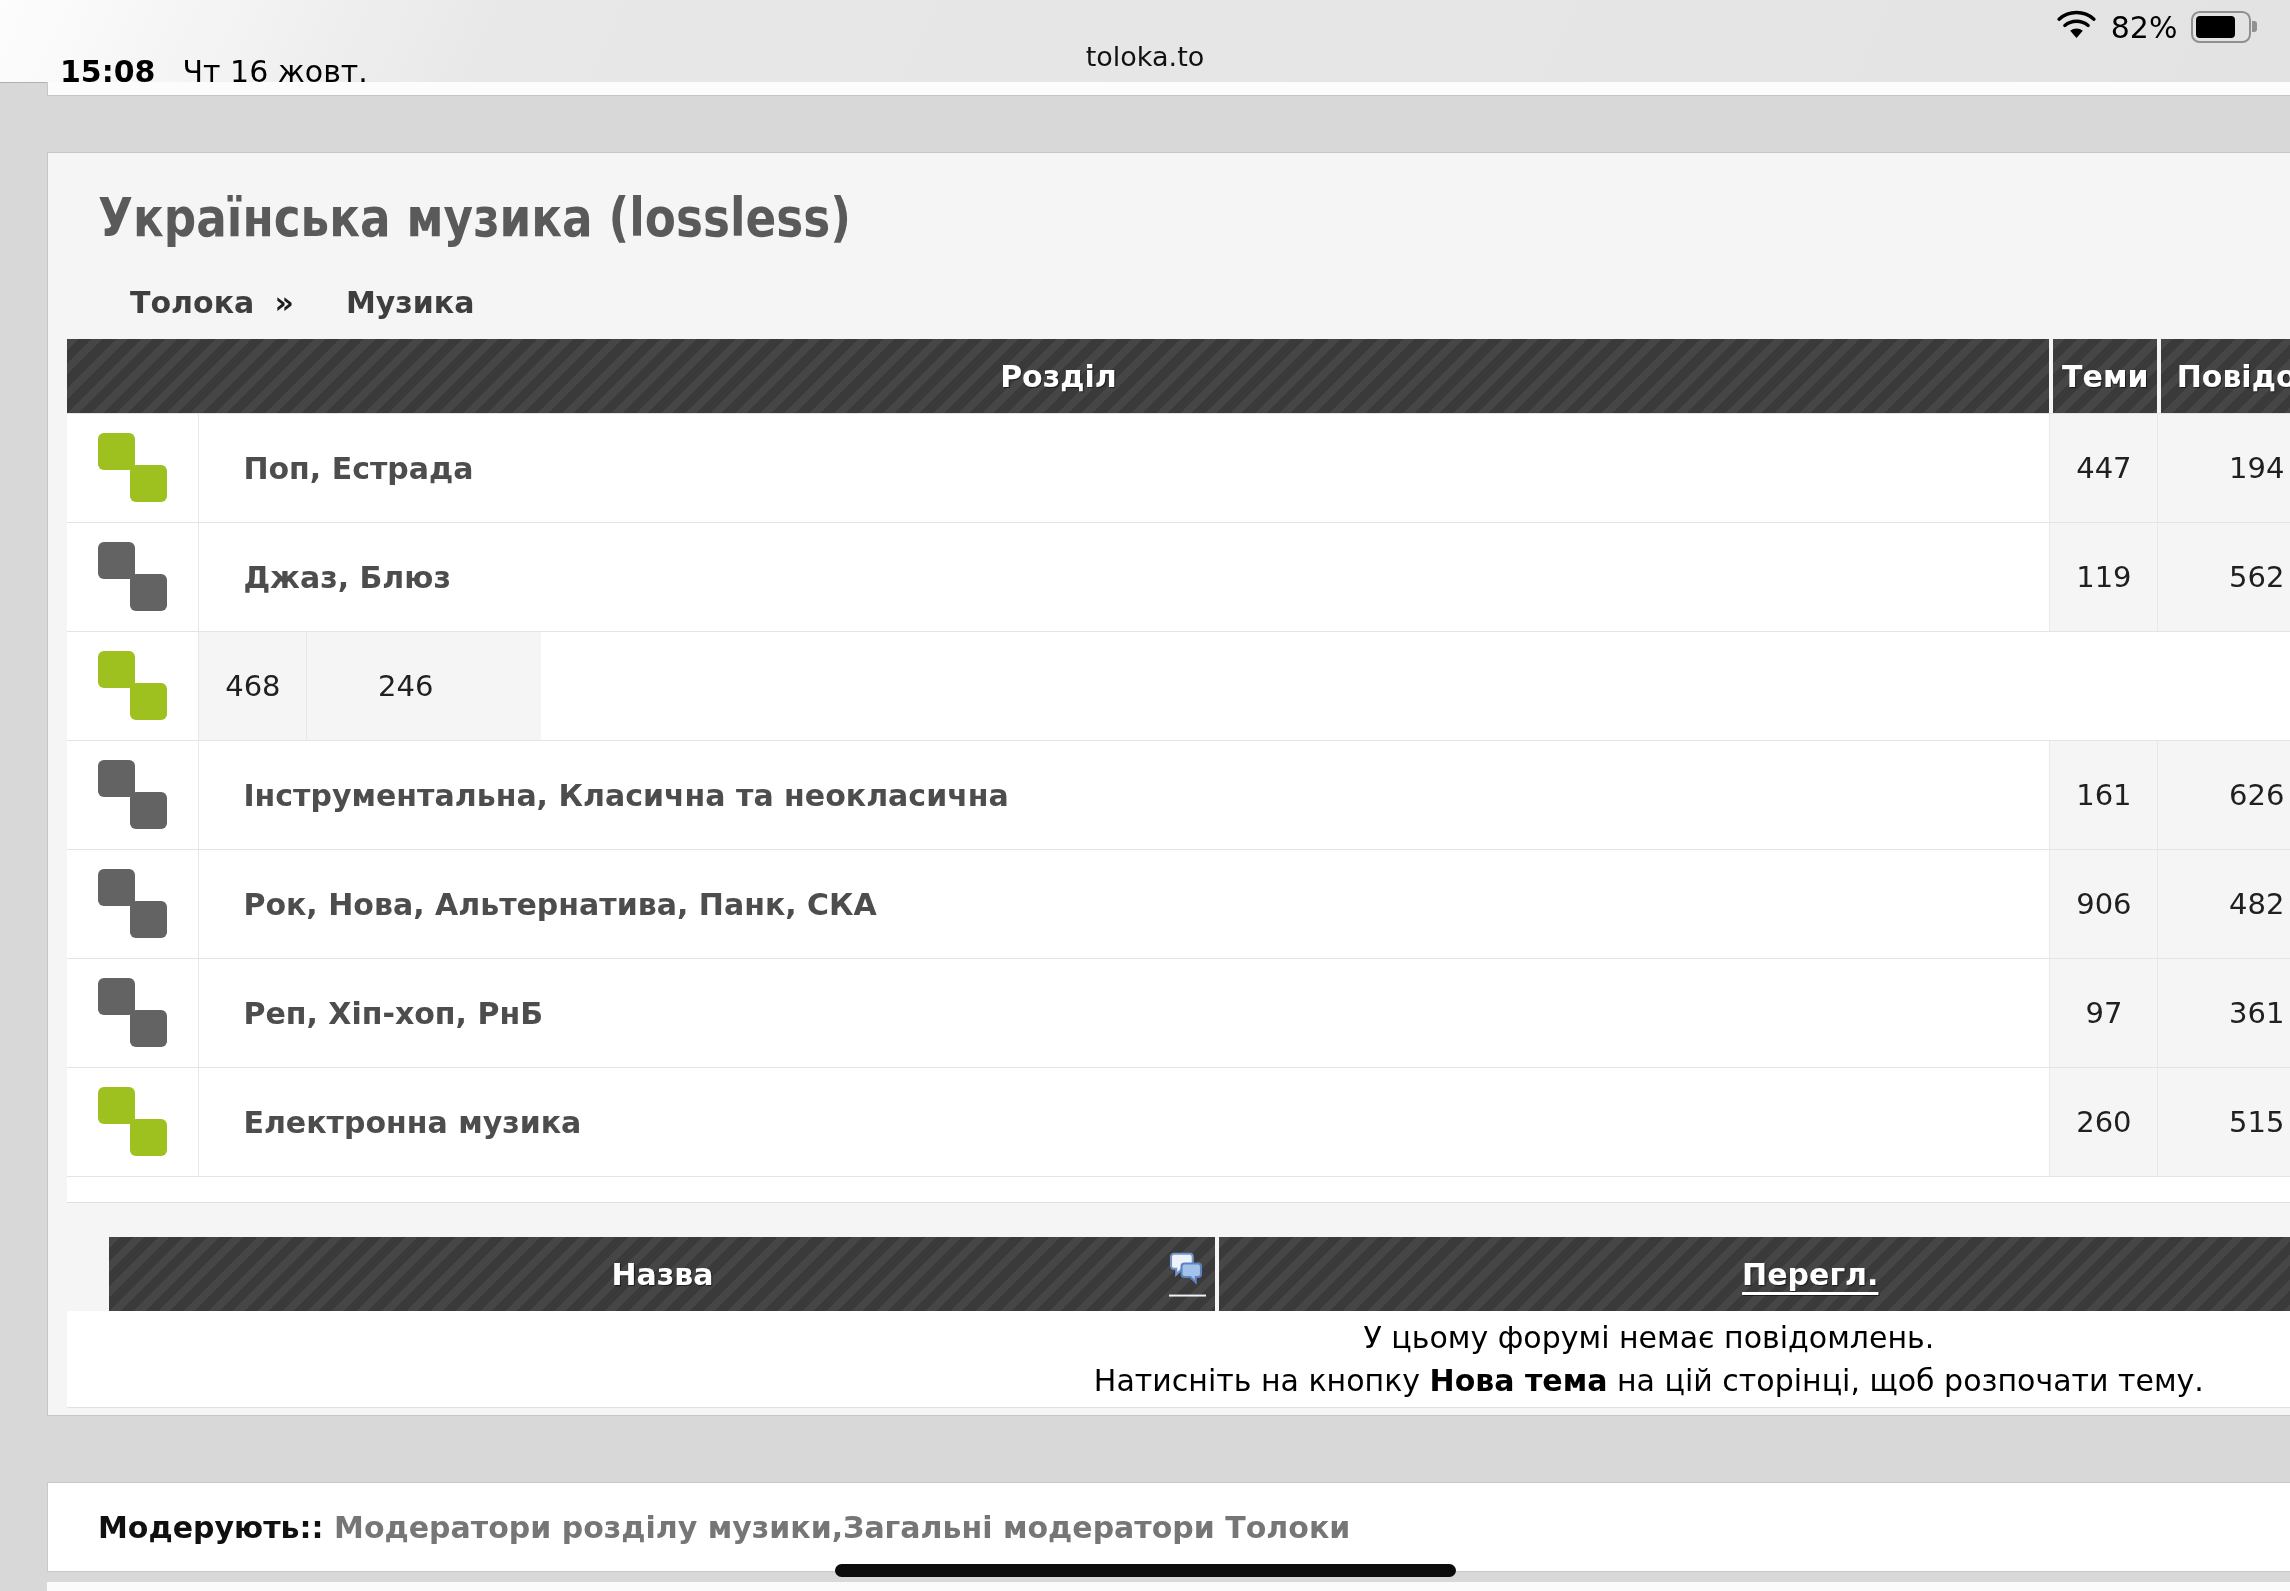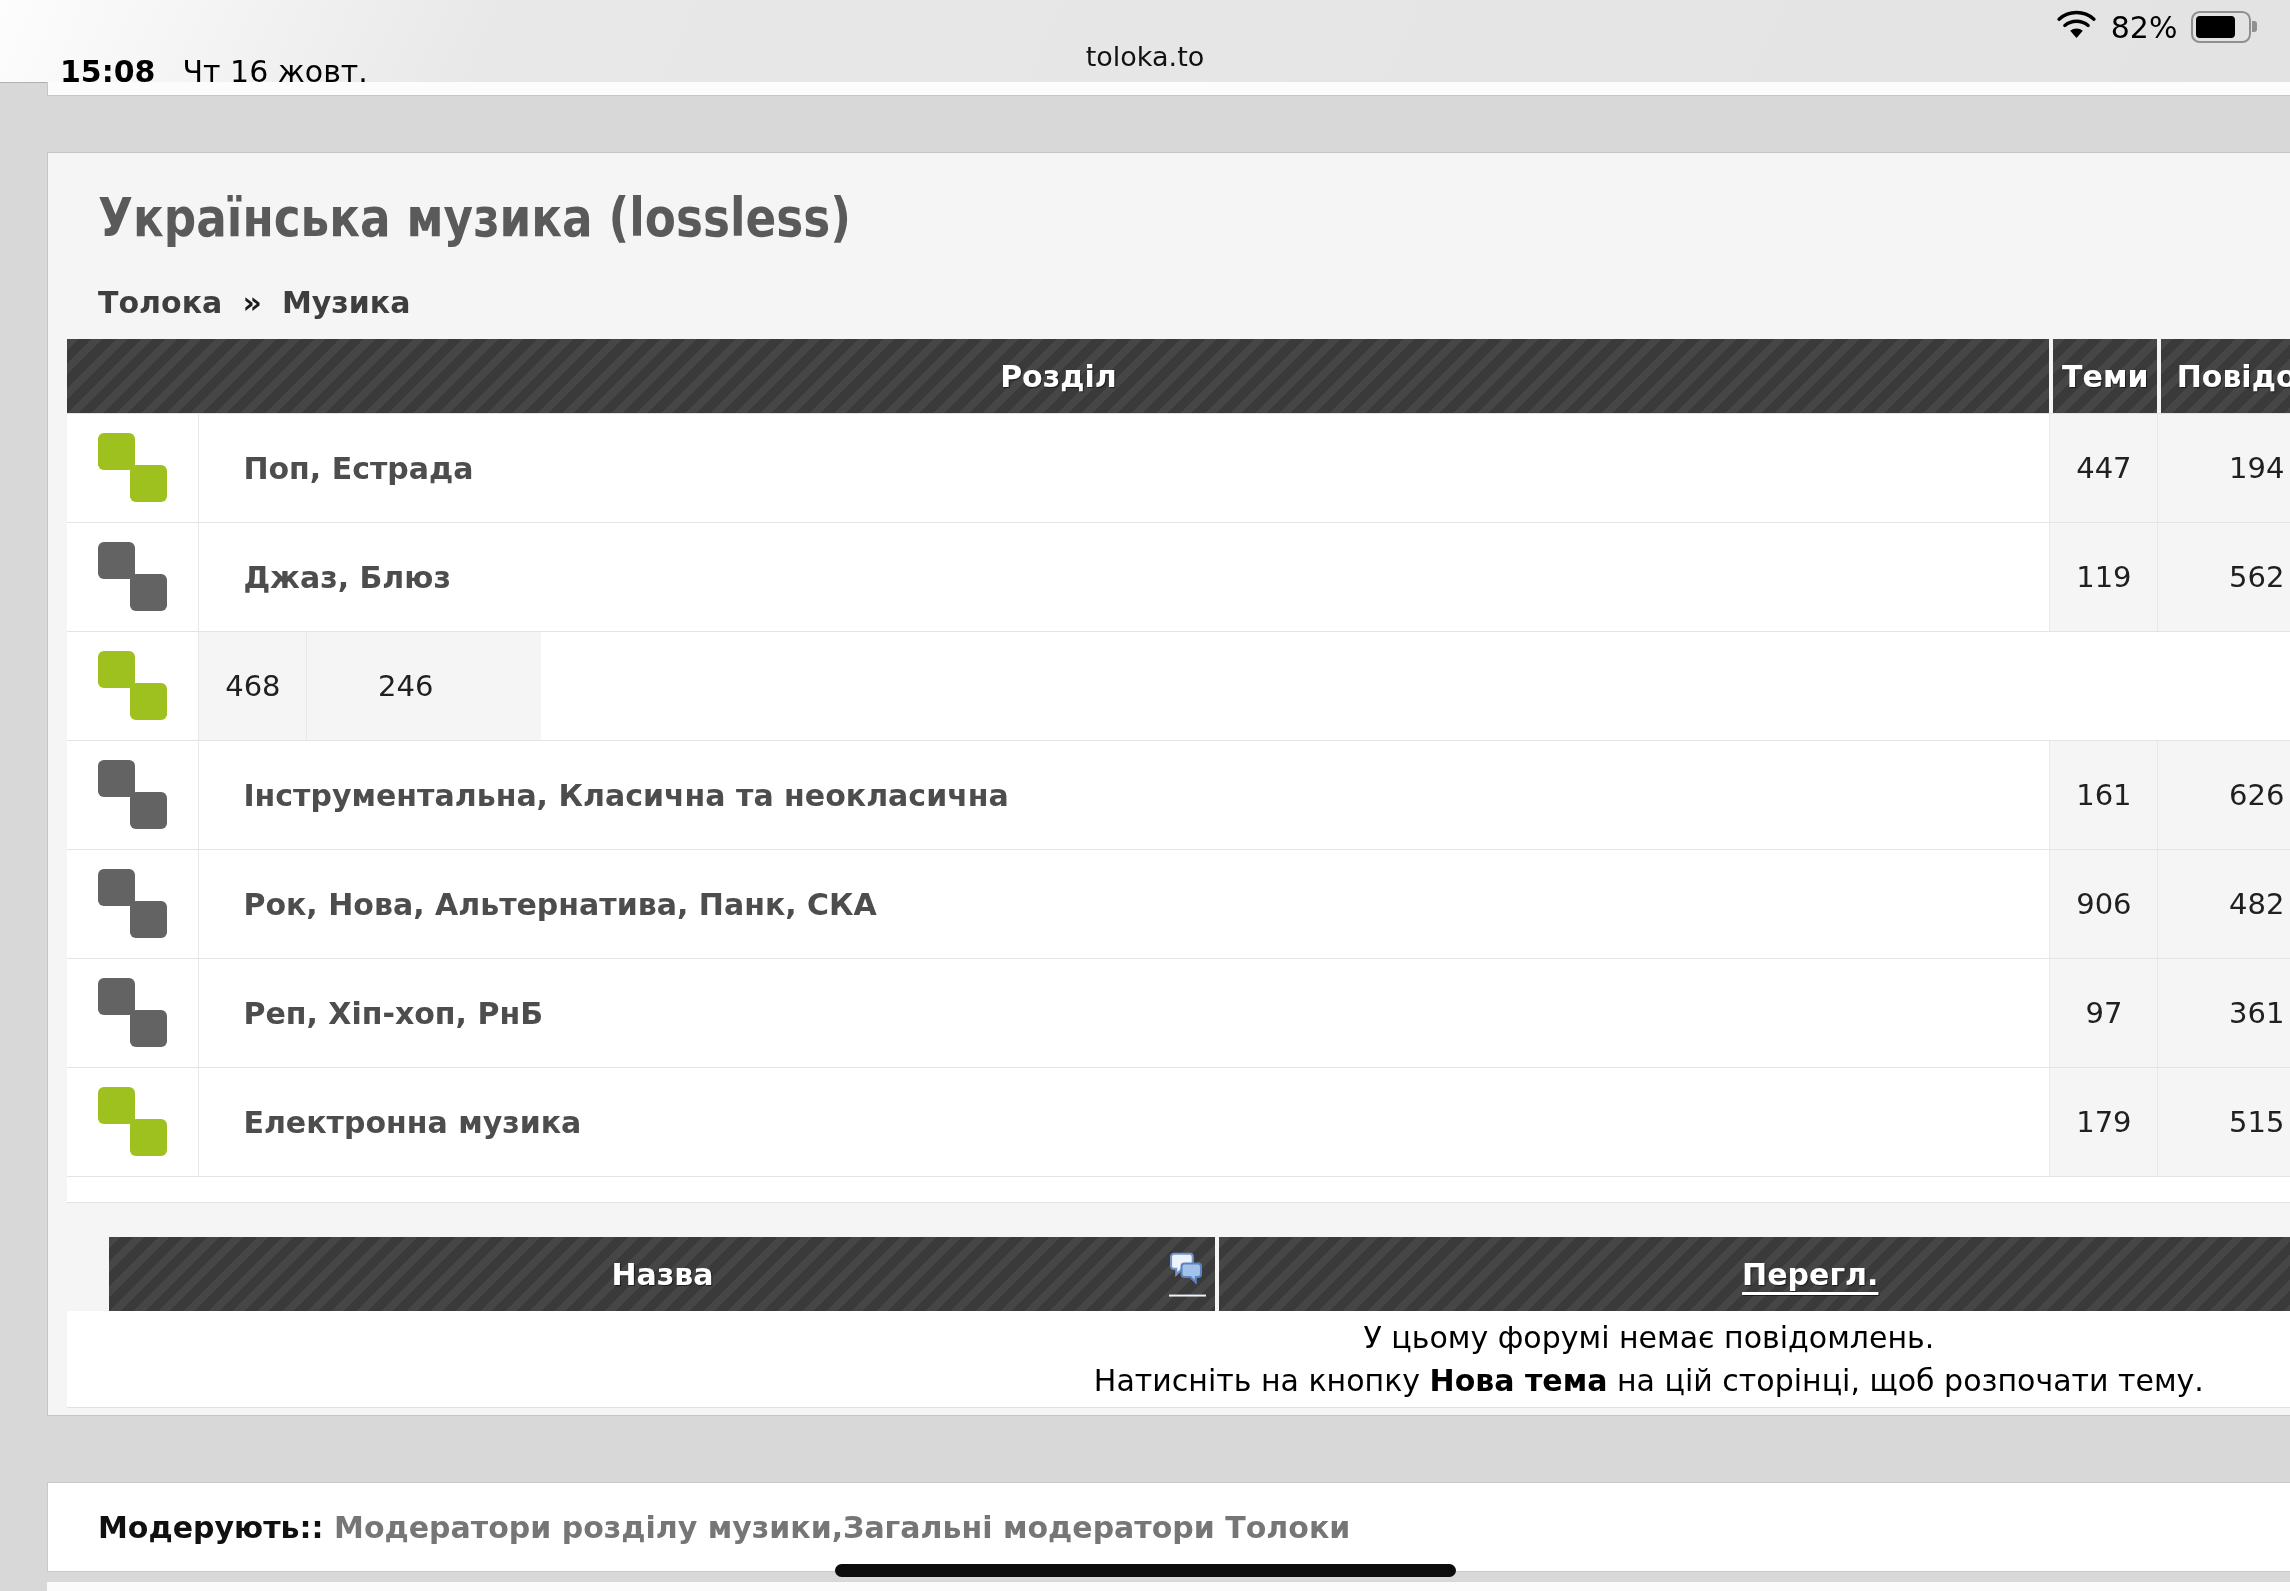--- a/index.html
+++ b/index.html
@@ -22,21 +22,21 @@
 
   .top-strip{position:absolute;left:47px;top:82px;width:2244px;height:12.6px;background:#fcfcfc;
     border-bottom:1px solid #c6c6c6;border-left:1px solid #c6c6c6;}
 
   
   .main-panel{position:absolute;left:47px;top:152px;width:2476px;height:1264px;
     background:#f5f5f5;border:1px solid #c6c6c6;box-sizing:border-box;}
   .page-title{position:absolute;left:50px;top:33px;margin:0;font-size:54px;font-weight:bold;color:#5a5a5a;
     transform:scaleX(.84);transform-origin:left center;white-space:nowrap;}
   .breadcrumb{position:absolute;left:50px;top:132px;font-size:30px;font-weight:bold;color:#3e3e3e;}
-  .breadcrumb a{color:#3e3e3e;text-decoration:none;cursor:pointer;}
+  .breadcrumb a{color:#3e3e3e;text-decoration:none;cursor:pointer;margin-left:32px;}
   .breadcrumb .sep{color:#1c1c1c;margin:0 9.7px;}
 
   
   .ftable{position:absolute;left:19.4px;top:186px;width:3031px;}
   .t2{top:1084px;}
   .hrow{display:flex;height:74px;}
   .hcell{position:relative;background:#3f3f3f;
     background-image:repeating-linear-gradient(135deg,#464646 0 7.8px,#3a3a3a 7.8px 17.5px);
     color:#fff;font-size:30px;font-weight:bold;display:flex;align-items:center;justify-content:center;
     text-shadow:1px 1px 1px rgba(0,0,0,.55);box-sizing:border-box;}
@@ -222,21 +222,21 @@
       <div class="frow">
         <div class="cell icon-cell">
           <span class="sq-icon new">
               <i class="sq a"></i>
               <i class="sq b"></i>
             </span>
         </div>
         <div class="cell name-cell">
             <a>Електронна музика</a>
           </div>
-        <div class="cell topics-cell">179</div>
+        <div class="cell topics-cell">260</div>
         <div class="cell posts-cell">515</div>
 
       </div>
 
       <div class="tfooter"></div>
     </div>
 
     <div class="ftable t2">
       <div class="hrow">
         <div class="hcell h-nazva">

